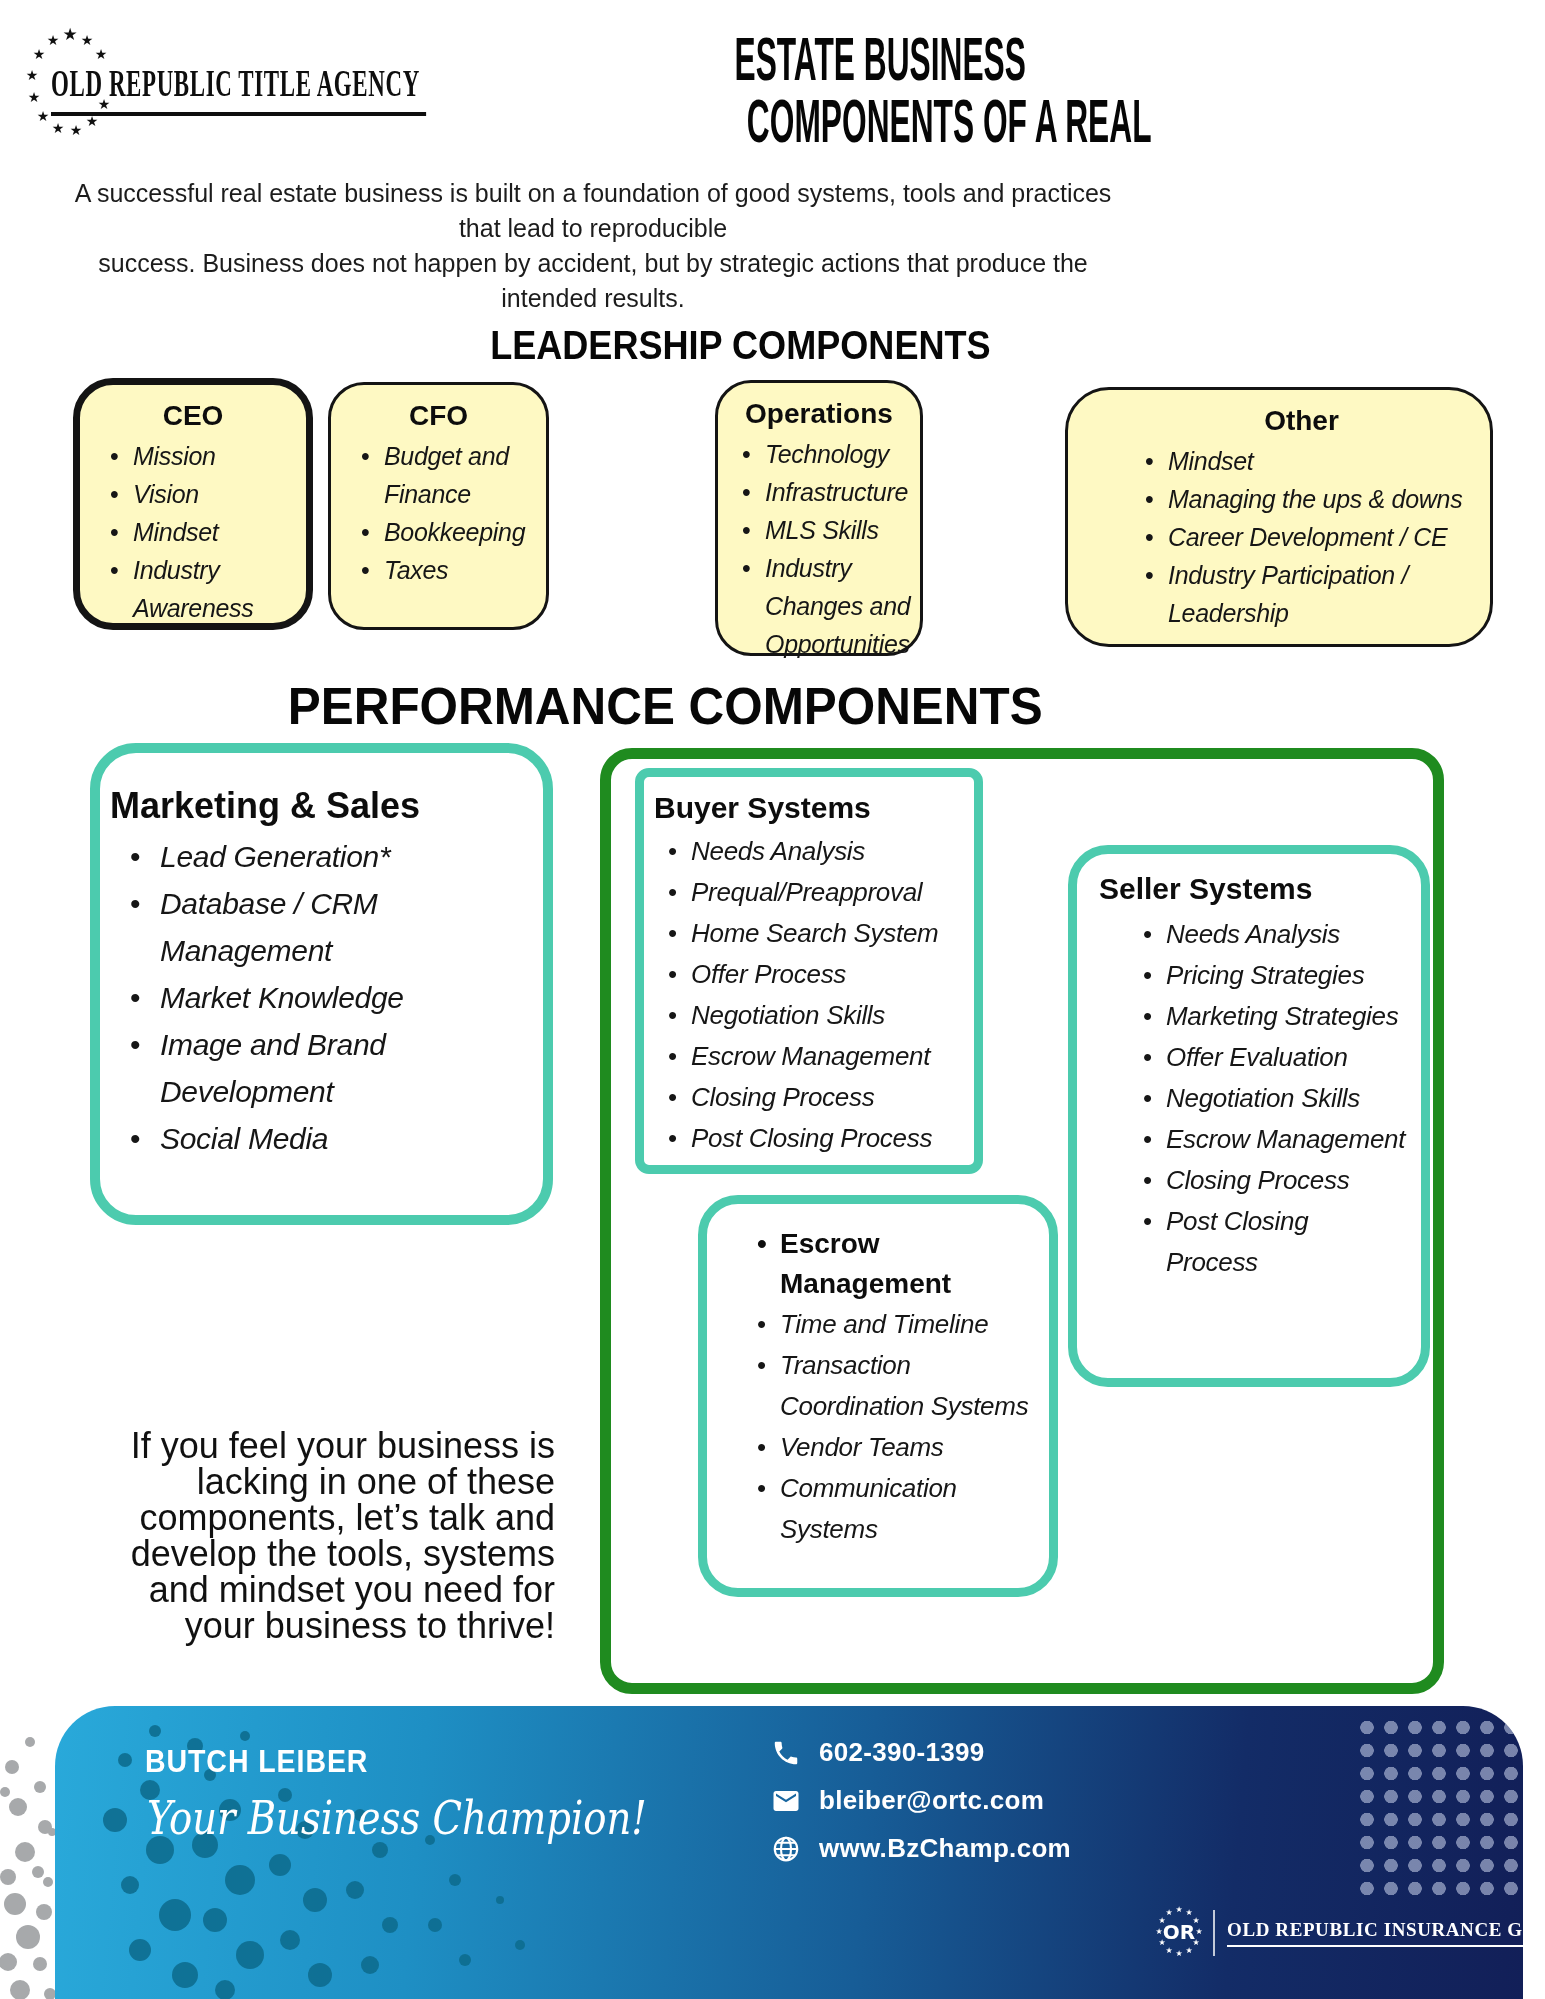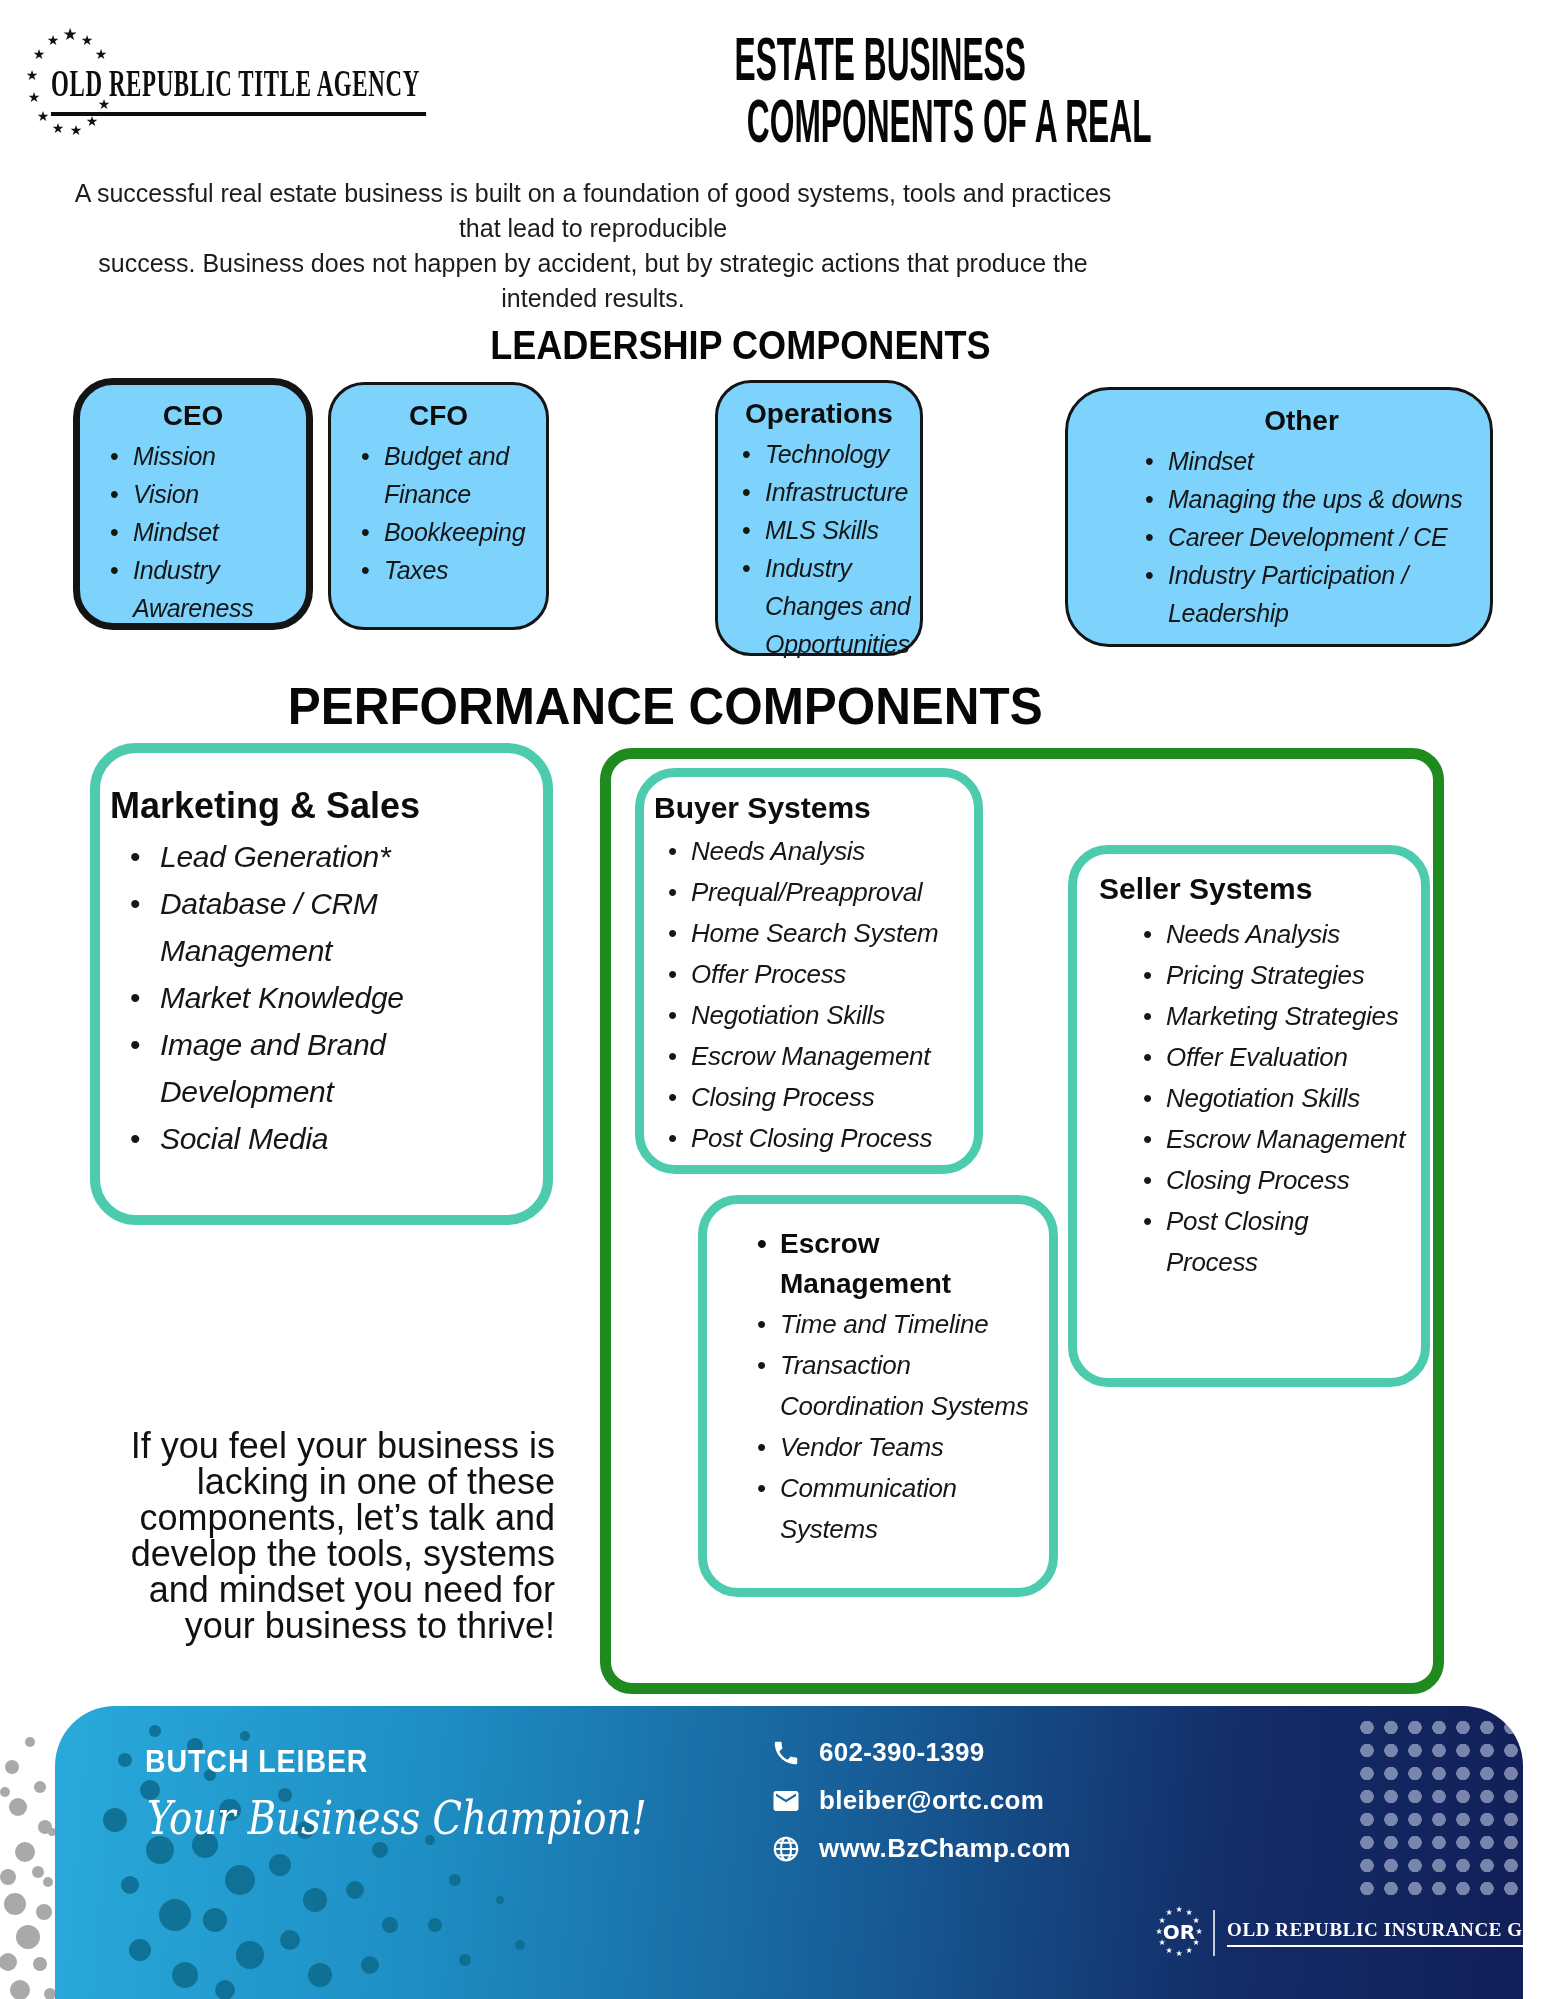--- a/index.html
+++ b/index.html
@@ -17,21 +17,21 @@
   .cond{display:inline-block;transform-origin:center;white-space:nowrap;}
   .sx52{transform:scaleX(.52);} .sx88{transform:scaleX(.88);} .sx95{transform:scaleX(.95);}
   .intro{left:60px;top:176px;width:1066px;text-align:center;font-size:25px;line-height:35px;color:#1c1c1c;}
 
   
   .sec-head{font-weight:bold;color:#070707;text-align:center;}
   .lead-head{left:340px;top:322px;width:800px;font-size:41px;}
   .perf-head{left:265px;top:676px;width:800px;font-size:52px;}
 
   
-  .lbox{background:#7dd3fc;border:3.5px solid #141414;border-radius:36px;}
+  .lbox{background:#fef9c3;border:3.5px solid #141414;border-radius:36px;}
   .lbox h3{margin:15px 8px 5px;text-align:center;font-size:28px;color:#0d0d0d;}
   .items{list-style:none;margin:0;padding:0 6px 0 26px;font-style:italic;
          letter-spacing:-.3px;color:#161616;}
   .items li{position:relative;padding-left:27px;}
   .items li::before{content:"\2022";position:absolute;left:4px;font-style:normal;}
   .i25{font-size:25px;line-height:38px;}
   .i26{font-size:26px;line-height:41px;}
   .i30{font-size:30px;line-height:47px;}
 
   .box-ceo{left:73px;top:378px;width:226px;height:238px;border-width:7px;border-radius:40px;}
@@ -42,21 +42,21 @@
   .box-other .items{padding-left:28px;}
 
   .pbox{background:#fff;border:9px solid #4CCBAE;border-radius:40px;}
   .pbox h3{margin:16px 10px 6px;color:#0d0d0d;}
   .green-frame{left:600px;top:748px;width:822px;height:924px;border:11px solid #1F8B1F;
                border-radius:32px;background:transparent;}
   .box-marketing{left:90px;top:743px;width:443px;height:462px;border-width:10px;border-radius:46px;}
   .box-marketing h3{font-size:36px;margin-top:32px;}
   .box-marketing .items{}
   .box-marketing .items li{padding-left:34px;}
-  .box-buyer{left:635px;top:768px;width:330px;height:388px;}
+  .box-buyer{left:635px;top:768px;width:330px;height:388px;border-radius:14px;}
   .box-buyer h3{font-size:30px;margin-top:14px;}
   .box-buyer .items{padding-left:20px;}
   .box-seller{left:1068px;top:845px;width:344px;height:524px;}
   .box-seller h3{font-size:30px;text-align:left;margin:18px 10px 8px 22px;}
   .box-seller .items{padding-left:62px;padding-right:14px;}
   .box-escrow{left:698px;top:1195px;width:342px;height:384px;}
   .escrow-pad{padding:20px 14px 0 46px;}
   .escrow-title{position:relative;padding-left:27px;padding-right:42px;font-weight:bold;
                 font-size:28px;line-height:40px;color:#0d0d0d;}
   .escrow-title::before{content:"\2022";position:absolute;left:4px;}

